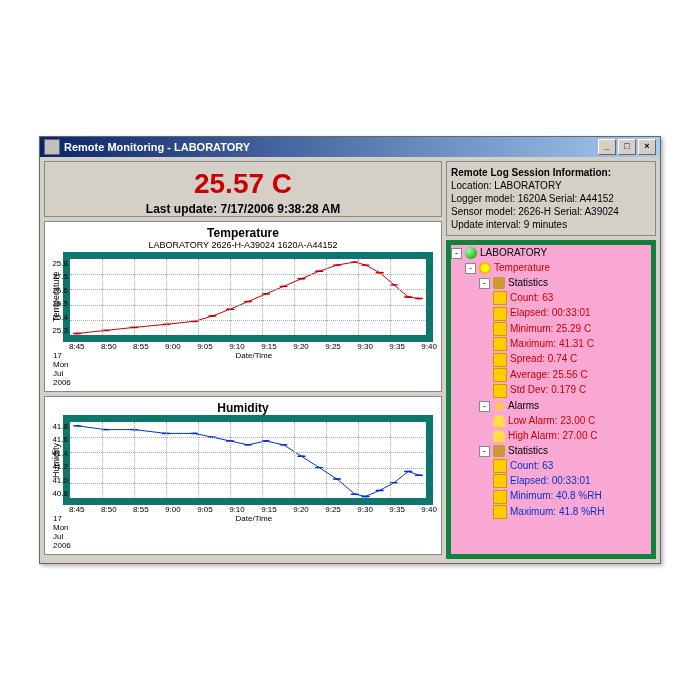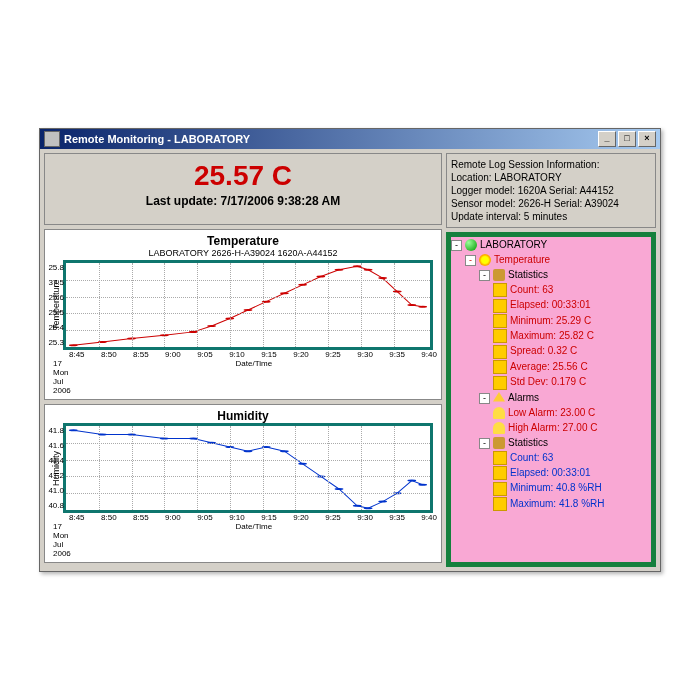--- a/index.html
+++ b/index.html
@@ -3,42 +3,42 @@
 <meta charset="utf-8">
 <style>
 body{margin:0;font-family:Tahoma,Arial,sans-serif;font-size:11px;background:#fff;display:flex;align-items:center;justify-content:center;height:700px}
 .window{width:620px;border:1px solid #666;background:#d4d0c8;box-shadow:2px 2px 4px rgba(0,0,0,0.3)}
 .titlebar{background:linear-gradient(to right,#0a246a,#a6caf0);color:#fff;padding:2px 4px;display:flex;align-items:center;font-weight:bold;font-size:11px}
 .titlebar .icon{width:14px;height:14px;background:#c0c0c0;margin-right:4px;border:1px solid #666}
 .titlebar .spacer{flex:1}
 .winbtn{width:16px;height:14px;background:#d4d0c8;border:1px solid #fff;border-right-color:#666;border-bottom-color:#666;margin-left:2px;color:#000;font-size:9px;text-align:center;line-height:12px;font-family:Arial}
 .body{display:flex;gap:4px;padding:4px}
 .left{flex:1;background:#d4d0c8}
-.reading-panel{border:1px solid #888;padding:6px 10px 16px;margin-bottom:4px;background:#d4d0c8}
+.reading-panel{border:1px solid #888;padding:6px 10px 0;margin-bottom:4px;background:#d4d0c8}
 .readings{display:flex;justify-content:space-around;font-family:Arial;font-size:28px;font-weight:bold}
 .temp{color:#cc0000}
 .hum{color:#0033cc}
 .last-update{text-align:center;font-weight:bold;font-size:12px;margin-top:2px}
 .chart-panel{border:1px solid #888;background:#fff;padding:4px;margin-bottom:4px}
 .chart-title{text-align:center;font-weight:bold;font-size:12px}
 .chart-sub{text-align:center;font-size:9px;margin-bottom:2px}
 .chart{position:relative;height:90px;display:flex}
 .ylabel{writing-mode:vertical-rl;transform:rotate(180deg);font-size:9px;text-align:center;padding:0 2px}
-.plot{flex:1;border:3px solid #0f766e;position:relative;margin-right:4px}
+.plot{flex:1;border:7px solid #0f766e;position:relative;margin-right:4px}
 .grid-v{position:absolute;top:0;bottom:0;border-left:1px dotted #aaa}
 .grid-h{position:absolute;left:0;right:0;border-top:1px dotted #aaa}
 .xlabels{display:flex;justify-content:space-between;font-size:8px;padding:0 0 0 20px}
 .xfooter{font-size:8px;padding-left:4px;display:flex}
 .xfooter .date-stamp{flex:0}
 .xfooter .xtitle{flex:1;text-align:center}
 .yticks{position:absolute;left:-22px;top:0;bottom:0;width:20px;font-size:8px;display:flex;flex-direction:column;justify-content:space-between;text-align:right}
 svg.line{position:absolute;top:0;left:0;width:100%;height:100%}
 .right{width:210px;display:flex;flex-direction:column;gap:4px}
 .info-panel{border:1px solid #888;padding:4px;background:#d4d0c8;font-size:10px;line-height:13px}
-.info-panel .hdr{font-weight:normal}
+.info-panel .hdr{font-weight:bold}
 .tree-panel{border:5px solid #15803d;background:#f9a8d4;flex:1;padding:0;font-size:10px;overflow:auto;line-height:15px}
 .node{white-space:nowrap}
 .ind1{padding-left:14px}.ind2{padding-left:28px}.ind3{padding-left:42px}
 .tgl{display:inline-block;width:9px;height:9px;border:1px solid #888;text-align:center;line-height:8px;font-size:9px;margin-right:3px;cursor:pointer;background:#fff}
 .ic{display:inline-block;width:12px;height:12px;vertical-align:middle;margin-right:3px}
 .ic-globe{background:radial-gradient(circle at 30% 30%,#9f9,#090);border-radius:50%}
 .ic-sun{background:radial-gradient(circle,#ff0 40%,#fa0 60%);border-radius:50%}
 .ic-gear{background:#cc9933;border-radius:2px}
 .ic-stat{background:#ffcc00;border:1px solid #cc9900}
 .ic-alarm{background:#ffcc33;clip-path:polygon(50% 0,100% 80%,0 80%)}
@@ -219,31 +219,31 @@
           </div>
       </div>
     </div>
 
     <div class="right">
       <div class="info-panel">
         <div class="hdr">Remote Log Session Information:</div>
         <div>Location: LABORATORY</div>
         <div>Logger model: 1620A  Serial: A44152</div>
         <div>Sensor model: 2626-H  Serial: A39024</div>
-        <div>Update interval: 5 minutes</div>
+        <div>Update interval: 9 minutes</div>
       </div>
       <div class="tree-panel">
         <div class="node"><span class="tgl">-</span><span class="ic ic-globe"></span><span>LABORATORY</span></div>
         <div class="node ind1 red"><span class="tgl">-</span><span class="ic ic-sun"></span><span>Temperature</span></div>
         <div class="node ind2"><span class="tgl">-</span><span class="ic ic-gear"></span><span>Statistics</span></div>
         <div class="node ind3 red"><span class="ic ic-stat"></span><span>Count: 63</span></div>
         <div class="node ind3 red"><span class="ic ic-stat"></span><span>Elapsed: 00:33:01</span></div>
         <div class="node ind3 red"><span class="ic ic-stat"></span><span>Minimum: 25.29 C</span></div>
-        <div class="node ind3 red"><span class="ic ic-stat"></span><span>Maximum: 25.82 C</span></div>
-        <div class="node ind3 red"><span class="ic ic-stat"></span><span>Spread: 0.32 C</span></div>
+        <div class="node ind3 red"><span class="ic ic-stat"></span><span>Maximum: 41.31 C</span></div>
+        <div class="node ind3 red"><span class="ic ic-stat"></span><span>Spread: 0.74 C</span></div>
         <div class="node ind3 red"><span class="ic ic-stat"></span><span>Average: 25.56 C</span></div>
         <div class="node ind3 red"><span class="ic ic-stat"></span><span>Std Dev: 0.179 C</span></div>
         <div class="node ind2"><span class="tgl">-</span><span class="ic ic-alarm"></span><span>Alarms</span></div>
         <div class="node ind3 red"><span class="ic ic-bell"></span><span>Low Alarm: 23.00 C</span></div>
         <div class="node ind3 red"><span class="ic ic-bell"></span><span>High Alarm: 27.00 C</span></div>
         <div class="node ind2"><span class="tgl">-</span><span class="ic ic-gear"></span><span>Statistics</span></div>
         <div class="node ind3 blue"><span class="ic ic-stat"></span><span>Count: 63</span></div>
         <div class="node ind3 blue"><span class="ic ic-stat"></span><span>Elapsed: 00:33:01</span></div>
         <div class="node ind3 blue"><span class="ic ic-stat"></span><span>Minimum: 40.8 %RH</span></div>
         <div class="node ind3 blue"><span class="ic ic-stat"></span><span>Maximum: 41.8 %RH</span></div>

